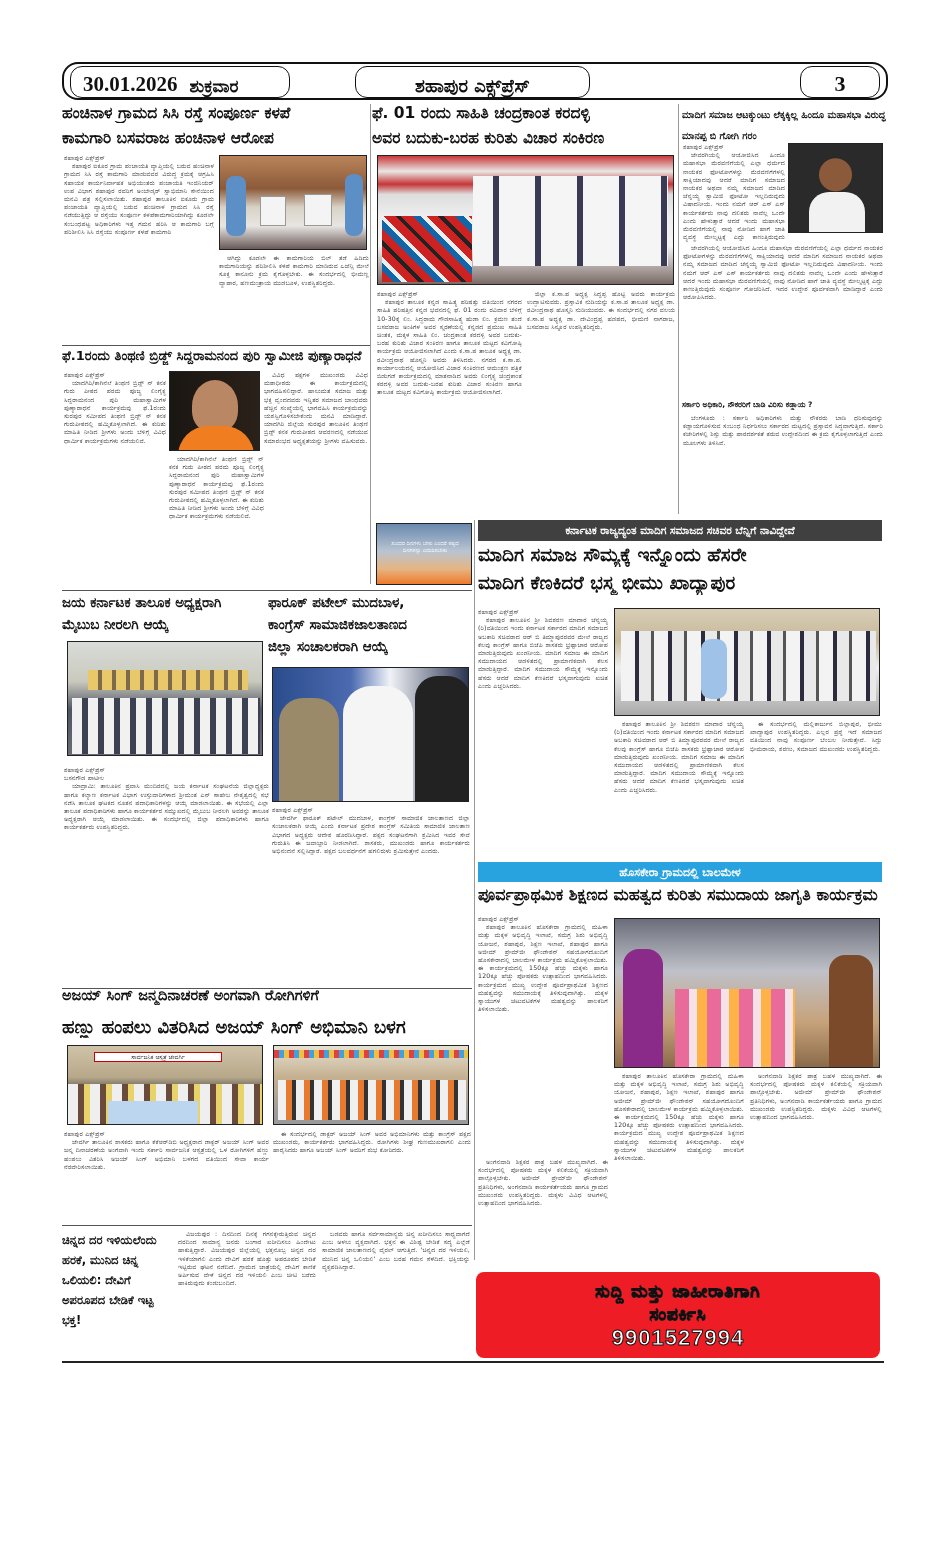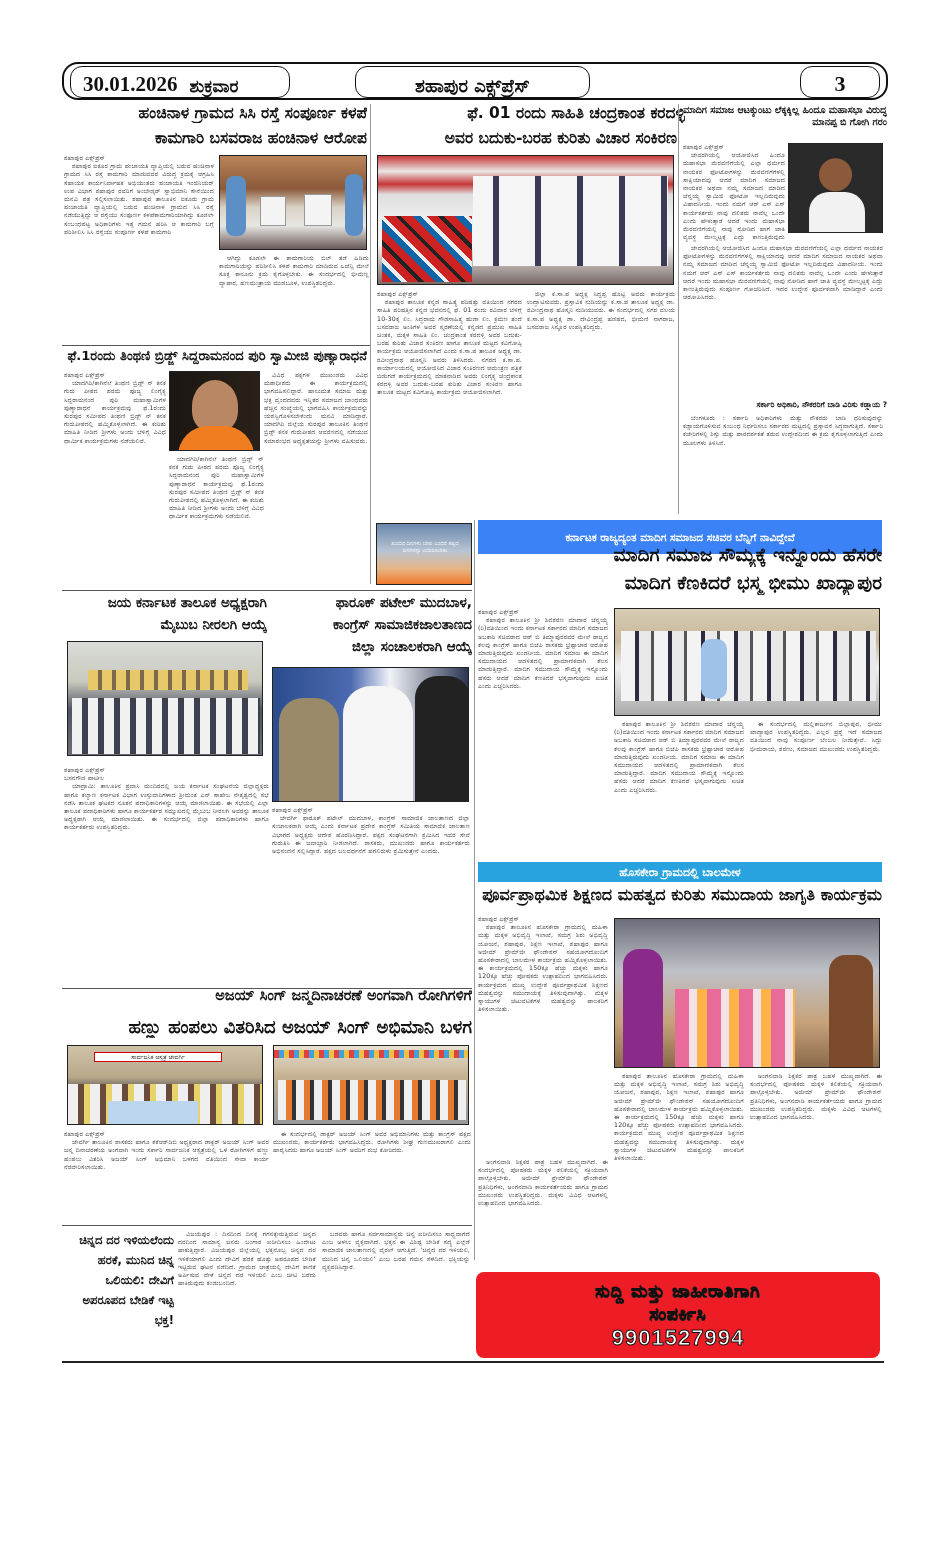--- a/index.html
+++ b/index.html
@@ -1,21 +1,21 @@
 <!DOCTYPE html>
 <html><head>
 <meta charset="utf-8">
 <style>
 *{box-sizing:border-box;margin:0;padding:0}
 html,body{width:945px;height:1565px;background:#fff;overflow:hidden}
 body{position:relative;font-family:"DejaVu Sans",sans-serif;color:#111}
 .abs{position:absolute}
 .mast{position:absolute;left:62px;top:62px;width:826px;height:38px;border:2px solid #111;border-radius:16px}
 .mbox{position:absolute;top:66px;height:32px;border:1.5px solid #111;border-radius:12px;display:flex;align-items:flex-end;justify-content:center;font-weight:bold}
-.hl{position:absolute;font-weight:bold;text-align:right;line-height:1.3;color:#111;white-space:nowrap;overflow:hidden}
+.hl{position:absolute;font-weight:bold;text-align:left;line-height:1.3;color:#111;white-space:nowrap;overflow:hidden}
 .body{position:absolute;font-size:6.2px;line-height:8.2px;color:#333;text-align:justify;overflow:hidden;letter-spacing:.2px}
 .body p{text-indent:8px}
 .byline{display:block;text-indent:0}
 .img{position:absolute;border:1.5px solid #222;overflow:hidden}
 .rule{position:absolute;background:#555;height:1px}
 .vrule{position:absolute;background:#999;width:1px}
 </style>
 </head>
 <body>
 
@@ -42,37 +42,37 @@
   <div style="position:absolute;left:84px;top:38px;width:28px;height:32px;background:#f4f4f4;border:1px solid #999"></div>
   <div style="position:absolute;left:6px;top:20px;width:20px;height:60px;background:#5c8fc5;border-radius:8px"></div>
   <div style="position:absolute;left:125px;top:18px;width:18px;height:62px;background:#5c8fc5;border-radius:8px"></div>
 </div>
 <div class="body" style="left:219px;top:254px;width:150px;height:90px">
   <p>ಆಗಿದ್ದು ಕೂಡಲೇ ಈ ಕಾಮಗಾರಿಯ ಬಿಲ್ ತಡೆ ಹಿಡಿದು ಕಾಮಗಾರಿಯನ್ನು ಪರಿಶೀಲಿಸಿ ಕಳಪೆ ಕಾಮಗಾರಿ ಮಾಡಿರುವ ಏಜೆನ್ಸಿ ಮೇಲೆ ಸೂಕ್ತ ಕಾನೂನು ಕ್ರಮ ಕೈಗೊಳ್ಳಬೇಕು. ಈ ಸಂದರ್ಭದಲ್ಲಿ ಭೀಮಣ್ಣ ವ್ಯಾಪಾರ, ಹಣಮಂತ್ರಾಯ ಮುಡಬೂಳ, ಉಪಸ್ಥಿತರಿದ್ದರು.</p>
 </div>
 
 <div class="vrule" style="left:370px;top:104px;height:480px"></div>
 
-<div class="hl" style="left:380px;top:103px;width:305px;font-size:15.5px">ಫೆ. 01 ರಂದು ಸಾಹಿತಿ ಚಂದ್ರಕಾಂತ ಕರದಳ್ಳಿ</div>
+<div class="hl" style="left:372px;top:103px;width:305px;font-size:15.5px">ಫೆ. 01 ರಂದು ಸಾಹಿತಿ ಚಂದ್ರಕಾಂತ ಕರದಳ್ಳಿ</div>
 <div class="hl" style="left:372px;top:128px;width:305px;font-size:15.5px">ಅವರ ಬದುಕು-ಬರಹ ಕುರಿತು ವಿಚಾರ ಸಂಕಿರಣ</div>
 <div class="img" style="left:377px;top:155px;width:297px;height:130px;background:linear-gradient(180deg,#c9393a 0%,#e9e6e4 12%,#c63637 22%,#ddd 30%,#efefef 48%,#f5f5f5 70%,#7a6a66 100%)">
   <div style="position:absolute;left:4px;top:60px;width:90px;height:66px;background:repeating-linear-gradient(45deg,#c22 0 8px,#16a 8px 14px,#eee 14px 18px,#c22 18px 26px,#222 26px 30px)"></div>
   <div style="position:absolute;left:95px;top:20px;width:195px;height:90px;background:repeating-linear-gradient(90deg,#f5f5f5 0 20px,#3a3a55 20px 26px,#f5f5f5 26px 42px)"></div>
 </div>
 <div class="body" style="left:377px;top:290px;width:145px;height:222px">
   <span class="byline">ಶಹಾಪುರ ಎಕ್ಸ್‌ಪ್ರೆಸ್</span>
   <p>ಶಹಾಪುರ ತಾಲೂಕ ಕನ್ನಡ ಸಾಹಿತ್ಯ ಪರಿಷತ್ತು ವತಿಯಿಂದ ನಗರದ ಸಾಹಿತಿ ಪರಿಷತ್ತಿನ ಕನ್ನಡ ಭವನದಲ್ಲಿ ಫೆ. 01 ರಂದು ರವಿವಾರ ಬೆಳಿಗ್ಗೆ 10-30ಕ್ಕೆ ಲಿಂ. ಸಿದ್ಧರಾಮ ಗೌಡಸಾಹಿತ್ಯ ಹುಡಾ ಲಿಂ. ಕ್ರಮಣ ತಂದೆ ಬಸವರಾಜ ಅಂಕಿಗಳ ಅವರ ಸ್ಮರಣೆಯಲ್ಲಿ ಕನ್ನಡದ ಪ್ರಮುಖ ಸಾಹಿತಿ ಚಿಂತಕ, ಮಕ್ಕಳ ಸಾಹಿತಿ ಲಿಂ. ಚಂದ್ರಕಾಂತ ಕರದಳ್ಳಿ ಅವರ ಬದುಕು-ಬರಹ ಕುರಿತು ವಿಚಾರ ಸಂಕಿರಣ ಹಾಗೂ ತಾಲೂಕ ಮಟ್ಟದ ಕವಿಗೋಷ್ಠಿ ಕಾರ್ಯಕ್ರಮ ಆಯೋಜಿಸಲಾಗಿದೆ ಎಂದು ಕ.ಸಾ.ಪ ತಾಲೂಕ ಅಧ್ಯಕ್ಷ ಡಾ. ರವೀಂದ್ರನಾಥ ಹೊಸ್ಮನಿ ಅವರು ತಿಳಿಸಿದರು. ನಗರದ ಕ.ಸಾ.ಪ. ಕಾರ್ಯಾಲಯದಲ್ಲಿ ಆಯೋಜಿಸಿದ ವಿಚಾರ ಸಂಕಿರಣದ ಆಮಂತ್ರಣ ಪತ್ರಿಕೆ ಬಿಡುಗಡೆ ಕಾರ್ಯಕ್ರಮದಲ್ಲಿ ಮಾತನಾಡಿದ ಅವರು ಲಿಂಗೈಕ್ಯ ಚಂದ್ರಕಾಂತ ಕರದಳ್ಳಿ ಅವರ ಬದುಕು-ಬರಹ ಕುರಿತು ವಿಚಾರ ಸಂಕಿರಣ ಹಾಗೂ ತಾಲೂಕ ಮಟ್ಟದ ಕವಿಗೋಷ್ಠಿ ಕಾರ್ಯಕ್ರಮ ಆಯೋಜಿಸಲಾಗಿದೆ.</p>
 </div>
 <div class="body" style="left:527px;top:290px;width:148px;height:222px">
   <p>ಜಿಲ್ಲಾ ಕ.ಸಾ.ಪ ಅಧ್ಯಕ್ಷ ಸಿದ್ದಪ್ಪ ಹೊಟ್ಟಿ ಅವರು ಕಾರ್ಯಕ್ರಮ ಉದ್ಘಾಟಿಸುವರು. ಪ್ರಸ್ತಾವಿಕ ನುಡಿಯನ್ನು ಕ.ಸಾ.ಪ ತಾಲೂಕ ಅಧ್ಯಕ್ಷ ಡಾ. ರವೀಂದ್ರನಾಥ ಹೊಸ್ಮನಿ ನುಡಿಯುವರು. ಈ ಸಂದರ್ಭದಲ್ಲಿ ನಗರ ವಲಯ ಕ.ಸಾ.ಪ ಅಧ್ಯಕ್ಷ ಡಾ. ದೇವಿಂದ್ರಪ್ಪ ಹಡಪದ, ಭೀಮಣಿ ನಾಗರಾಜ, ಬಸವರಾಜ ಸಿನ್ನೂರ ಉಪಸ್ಥಿತರಿದ್ದರು.</p>
 </div>
 
 <div class="vrule" style="left:678px;top:104px;height:410px"></div>
 
-<div class="hl" style="left:682px;top:104px;width:205px;font-size:9.5px;white-space:normal;line-height:12px">ಮಾದಿಗ ಸಮಾಜ ಆಟಕ್ಕುಂಟು ಲೆಕ್ಕಕ್ಕಿಲ್ಲ ಹಿಂದೂ ಮಹಾಸಭಾ ವಿರುದ್ಧ ಮಾನಪ್ಪ ಬಿ ಗೋಗಿ ಗರಂ</div>
+<div class="hl" style="left:682px;top:104px;width:205px;font-size:9.5px;white-space:normal;line-height:21px">ಮಾದಿಗ ಸಮಾಜ ಆಟಕ್ಕುಂಟು ಲೆಕ್ಕಕ್ಕಿಲ್ಲ ಹಿಂದೂ ಮಹಾಸಭಾ ವಿರುದ್ಧ ಮಾನಪ್ಪ ಬಿ ಗೋಗಿ ಗರಂ</div>
 <div class="body" style="left:683px;top:143px;width:102px;height:100px">
   <span class="byline">ಶಹಾಪುರ ಎಕ್ಸ್‌ಪ್ರೆಸ್</span>
   <p>ಜೇವರಗಿಯಲ್ಲಿ ಆಯೋಜಿಸಿದ ಹಿಂದೂ ಮಹಾಸಭಾ ಮೆರವಣಿಗೆಯಲ್ಲಿ ಎಲ್ಲಾ ಧರ್ಮದ ನಾಯಕರ ಫೋಟೋಗಳನ್ನು ಮೆರವಣಿಗೆಗಳಲ್ಲಿ ಸಾಕ್ಷಿಯಾದವು ಆದರೆ ಮಾದಿಗ ಸಮಾಜದ ನಾಯಕರ ಅಥವಾ ನಮ್ಮ ಸಮಾಜದ ಮಾಡಿದ ಚೆನ್ನಯ್ಯ ಸ್ವಾಮಿಜಿ ಫೋಟೋ ಇಲ್ಲದಿರುವುದು ವಿಷಾದನೀಯ. ಇಂದು ನಮಗೆ ಆರ್ ಎಸ್ ಎಸ್ ಕಾರ್ಯಕರ್ತರು ನಾವು ದಲಿತರು ನಾವೆಲ್ಲ ಒಂದೇ ಎಂದು ಹೇಳುತ್ತಾರೆ ಆದರೆ ಇಂದು ಮಹಾಸಭಾ ಮೆರವಣಿಗೆಯಲ್ಲಿ ನಾವು ನೋಡಿದ ಹಾಗೆ ಜಾತಿ ವ್ಯವಸ್ಥೆ ಮೇಲ್ಮಟ್ಟಕ್ಕೆ ಎದ್ದು ಕಾಣುತ್ತಿರುವುದು ಸಂಪೂರ್ಣ ಗೋಚರಿಸಿದೆ. ಇದರ ಉದ್ದೇಶ ಪೂರ್ವಕವಾಗಿ ಮಾಡಿದ್ದಾರೆ ಎಂದು ಆರೋಪಿಸಿದರು.</p>
 </div>
 <div class="img" style="left:788px;top:143px;width:95px;height:90px;background:radial-gradient(circle at 50% 35%,#8a5a3a 0 16px,#2a2a2a 17px)">
   <div style="position:absolute;left:20px;top:48px;width:56px;height:42px;background:#f2f2f2;border-radius:20px 20px 0 0"></div>
 </div>
 <div class="body" style="left:683px;top:244px;width:200px;height:145px">
   <p>ಜೇವರಗಿಯಲ್ಲಿ ಆಯೋಜಿಸಿದ ಹಿಂದೂ ಮಹಾಸಭಾ ಮೆರವಣಿಗೆಯಲ್ಲಿ ಎಲ್ಲಾ ಧರ್ಮದ ನಾಯಕರ ಫೋಟೋಗಳನ್ನು ಮೆರವಣಿಗೆಗಳಲ್ಲಿ ಸಾಕ್ಷಿಯಾದವು ಆದರೆ ಮಾದಿಗ ಸಮಾಜದ ನಾಯಕರ ಅಥವಾ ನಮ್ಮ ಸಮಾಜದ ಮಾಡಿದ ಚೆನ್ನಯ್ಯ ಸ್ವಾಮಿಜಿ ಫೋಟೋ ಇಲ್ಲದಿರುವುದು ವಿಷಾದನೀಯ. ಇಂದು ನಮಗೆ ಆರ್ ಎಸ್ ಎಸ್ ಕಾರ್ಯಕರ್ತರು ನಾವು ದಲಿತರು ನಾವೆಲ್ಲ ಒಂದೇ ಎಂದು ಹೇಳುತ್ತಾರೆ ಆದರೆ ಇಂದು ಮಹಾಸಭಾ ಮೆರವಣಿಗೆಯಲ್ಲಿ ನಾವು ನೋಡಿದ ಹಾಗೆ ಜಾತಿ ವ್ಯವಸ್ಥೆ ಮೇಲ್ಮಟ್ಟಕ್ಕೆ ಎದ್ದು ಕಾಣುತ್ತಿರುವುದು ಸಂಪೂರ್ಣ ಗೋಚರಿಸಿದೆ. ಇದರ ಉದ್ದೇಶ ಪೂರ್ವಕವಾಗಿ ಮಾಡಿದ್ದಾರೆ ಎಂದು ಆರೋಪಿಸಿದರು.</p>
 </div>
@@ -96,21 +96,21 @@
   <p>ವಿವಿಧ ಪಕ್ಷಗಳ ಮುಖಂಡರು ವಿವಿಧ ಮಠಾಧೀಶರು ಈ ಕಾರ್ಯಕ್ರಮದಲ್ಲಿ ಭಾಗವಹಿಸಲಿದ್ದಾರೆ. ಹಾಲುಮತ ಸಮಾಜ ಮತ್ತು ಭಕ್ತ ವೃಂದದವರು ಇನ್ನಿತರ ಸಮಾಜದ ಬಾಂಧವರು ಹೆಚ್ಚಿನ ಸಂಖ್ಯೆಯಲ್ಲಿ ಭಾಗವಹಿಸಿ ಕಾರ್ಯಕ್ರಮವನ್ನು ಯಶಸ್ವಿಗೊಳಿಸಬೇಕೆಂದು ಮನವಿ ಮಾಡಿದ್ದಾರೆ. ಯಾದಗಿರಿ ಜಿಲ್ಲೆಯ ಸುರಪುರ ತಾಲೂಕಿನ ತಿಂಥಣಿ ಬ್ರಿಡ್ಜ್ ಕನಕ ಗುರುಪೀಠದ ಆವರಣದಲ್ಲಿ ನಡೆಯುವ ಸಮಾರಂಭದ ಅಧ್ಯಕ್ಷತೆಯನ್ನು ಶ್ರೀಗಳು ವಹಿಸುವರು.</p>
 </div>
 <div class="body" style="left:169px;top:455px;width:95px;height:130px">
   <p>ಯಾದಗಿರಿ/ಕಾಗಿನೆಲೆ ತಿಂಥಣಿ ಬ್ರಿಡ್ಜ್ ನ್ ಕನಕ ಗುರು ಪೀಠದ ಪರಮ ಪೂಜ್ಯ ಲಿಂಗೈಕ್ಯ ಸಿದ್ದರಾಮನಂದ ಪುರಿ ಮಹಾಸ್ವಾಮಿಗಳ ಪುಣ್ಯಾರಾಧನೆ ಕಾರ್ಯಕ್ರಮವು ಫೆ.1ರಂದು ಸುರಪುರ ಸಮೀಪದ ತಿಂಥಣಿ ಬ್ರಿಡ್ಜ್ ನ್ ಕನಕ ಗುರುಪೀಠದಲ್ಲಿ ಹಮ್ಮಿಕೊಳ್ಳಲಾಗಿದೆ. ಈ ಕುರಿತು ಮಾಹಿತಿ ನೀಡಿದ ಶ್ರೀಗಳು ಅಂದು ಬೆಳಿಗ್ಗೆ ವಿವಿಧ ಧಾರ್ಮಿಕ ಕಾರ್ಯಕ್ರಮಗಳು ನಡೆಯಲಿವೆ.</p>
 </div>
 
 <div class="img" style="left:376px;top:523px;width:96px;height:62px;background:linear-gradient(180deg,#6a88ad 0%,#b8c4d2 45%,#e6b483 75%,#f07a2a 100%)">
   <div style="position:absolute;left:6px;top:16px;width:84px;font-size:5.5px;line-height:7px;color:#fff;text-align:center">ಸುಂದರ ದಿನಗಳು ಬೇಕು ಎಂದರೆ ಕಷ್ಟದ ದಿನಗಳನ್ನು ಎದುರಿಸಬೇಕು</div>
 </div>
 
-<div class="abs" style="left:478px;top:520px;width:404px;height:34px;background:#3b82f6;color:#fff;font-size:10.5px;display:flex;align-items:center;justify-content:center;font-weight:bold">ಕರ್ನಾಟಕ ರಾಜ್ಯದ್ಯಂತ ಮಾದಿಗ ಸಮಾಜದ ಸಚಿವರ ಬೆನ್ನಿಗೆ ನಾವಿದ್ದೇವೆ</div>
+<div class="abs" style="left:478px;top:520px;width:404px;height:21px;background:#404040;color:#fff;font-size:10.5px;display:flex;align-items:center;justify-content:center;font-weight:bold">ಕರ್ನಾಟಕ ರಾಜ್ಯದ್ಯಂತ ಮಾದಿಗ ಸಮಾಜದ ಸಚಿವರ ಬೆನ್ನಿಗೆ ನಾವಿದ್ದೇವೆ</div>
 <div class="hl" style="left:478px;top:543px;width:404px;font-size:18.5px">ಮಾದಿಗ ಸಮಾಜ ಸೌಮ್ಯಕ್ಕೆ ಇನ್ನೊಂದು ಹೆಸರೇ</div>
 <div class="hl" style="left:478px;top:571px;width:404px;font-size:18.5px">ಮಾದಿಗ ಕೆಣಕಿದರೆ ಭಸ್ಮ ಭೀಮು ಖಾದ್ಯಾಪುರ</div>
 <div class="body" style="left:478px;top:608px;width:130px;height:245px">
   <span class="byline">ಶಹಾಪುರ ಎಕ್ಸ್‌ಪ್ರೆಸ್</span>
   <p>ಶಹಾಪುರ ತಾಲೂಕಿನ ಶ್ರೀ ಶಿವಶರಣ ಮಾದಾರ ಚೆನ್ನಯ್ಯ (ರಿ)ವತಿಯಿಂದ ಇಂದು ಕರ್ನಾಟಕ ಸರ್ಕಾರದ ಮಾದಿಗ ಸಮಾಜದ ಅಬಕಾರಿ ಸಚಿವರಾದ ಆರ್ ಬಿ ತಿಮ್ಮಾಪುರರವರ ಮೇಲೆ ರಾಜ್ಯದ ಕೆಲವು ಕಾಂಗ್ರೆಸ್ ಹಾಗೂ ಬಿಜೆಪಿ ಶಾಸಕರು ಭ್ರಷ್ಟಾಚಾರ ಆರೋಪ ಮಾಡುತ್ತಿರುವುದು ಖಂಡನೀಯ. ಮಾದಿಗ ಸಮಾಜ ಈ ಮಾದಿಗ ಸಮುದಾಯದ ಆಡಳಿತದಲ್ಲಿ ಪ್ರಾಮಾಣಿಕವಾಗಿ ಕೆಲಸ ಮಾಡುತ್ತಿದ್ದಾರೆ. ಮಾದಿಗ ಸಮುದಾಯ ಸೌಮ್ಯಕ್ಕೆ ಇನ್ನೊಂದು ಹೆಸರು ಆದರೆ ಮಾದಿಗ ಕೆಣಕಿದರೆ ಭಸ್ಮವಾಗುವುದು ಖಚಿತ ಎಂದು ಎಚ್ಚರಿಸಿದರು.</p>
 </div>
 <div class="img" style="left:614px;top:608px;width:266px;height:108px;background:linear-gradient(180deg,#d8cdb5 0%,#c7b89a 30%,#efefef 55%,#aaa 100%)">
   <div style="position:absolute;left:6px;top:22px;width:255px;height:70px;background:repeating-linear-gradient(90deg,#f3f3f3 0 14px,#2c2c3e 14px 18px,#e9e9e9 18px 30px,#555 30px 33px)"></div>
   <div style="position:absolute;left:86px;top:30px;width:26px;height:60px;background:#9fc3e8;border-radius:10px"></div>
 </div>

